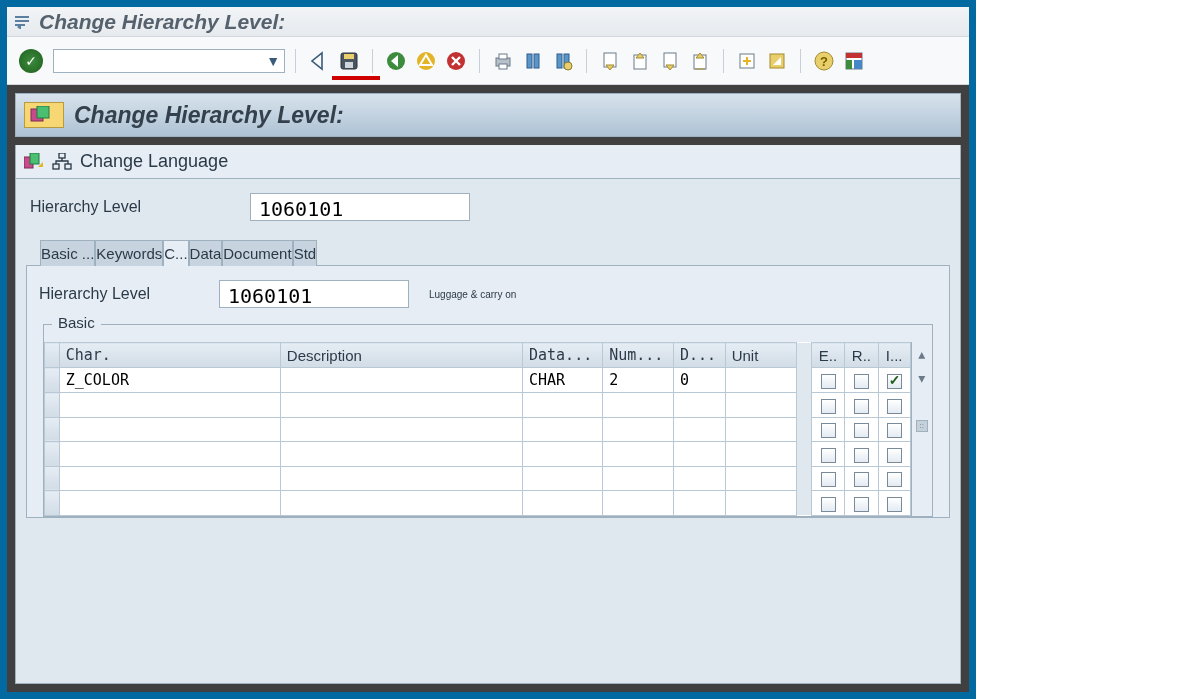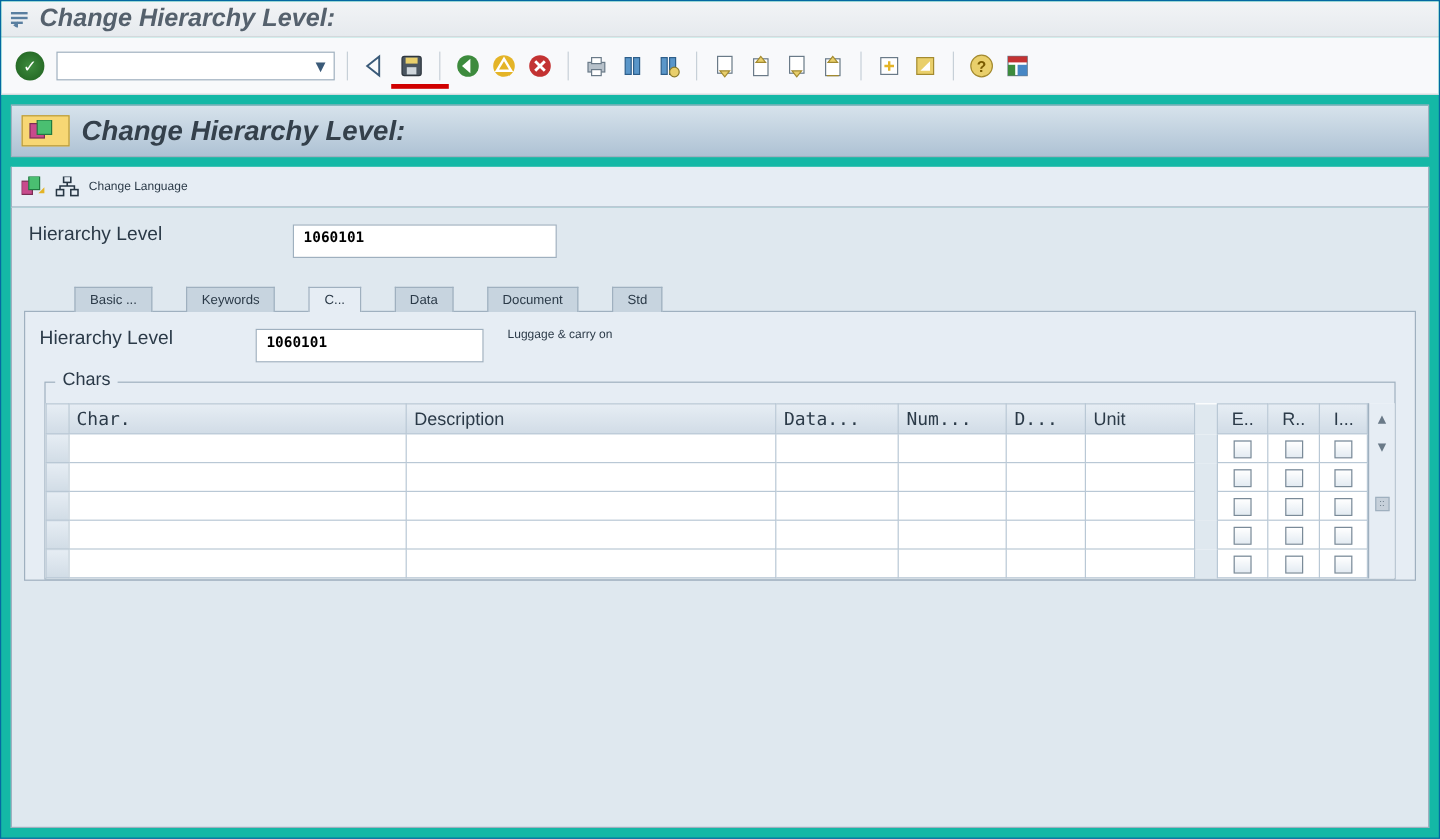--- a/index.html
+++ b/index.html
@@ -1,17 +1,17 @@
 <!DOCTYPE html>
 <html><head>
 <meta charset="utf-8">
 <style>
   * { box-sizing: border-box; font-family: Arial, sans-serif; }
   body { margin: 0; padding: 0; background: #fff; font-size: 14px; }
-  .window { width: 1200px; height: 699px; background: #14b8a6; border: 1px solid #0369a1; position: relative; overflow: hidden; }
+  .window { width: 976px; height: 699px; background: #404040; border: 7px solid #0369a1; position: relative; overflow: hidden; }
 
   
   .titlebar {
     background: linear-gradient(#f2f4f6,#e6eaee);
     height: 30px; display: flex; align-items: center; padding: 0 8px;
     border-bottom: 1px solid #d4d8dc;
   }
   .titlebar .tb-icon { margin-right: 8px; color: #5a7fa0; font-size: 15px; }
   .titlebar .tb-text { font-style: italic; font-weight: bold; color: #55616d; font-size: 21px; }
 
@@ -42,39 +42,39 @@
   }
   .hp-icon { width: 40px; height: 26px; background: #f7d774; border: 1px solid #b89b3e; margin-right: 10px; display: flex; align-items: center; justify-content: center; font-size: 12px; }
   .hp-title { font-style: italic; font-weight: bold; font-size: 23px; color: #34404b; }
 
   
   .subtoolbar {
     height: 34px; background: #e6edf4; border: 1px solid #9fb0bf; border-top: none;
     margin: 0 8px; display: flex; align-items: center; padding: 0 8px; gap: 8px;
   }
   .sub-icon { width: 20px; height: 18px; }
-  .sub-text { font-size: 10px; color: #2b3a48; }
+  .sub-text { font-size: 18px; color: #2b3a48; }
 
   
   .content {
     margin: 0 8px 8px 8px; border: 1px solid #9fb0bf; border-top: none;
     background: #dfe8ef; padding: 14px 0 0 0; height: calc(100% - 180px);
   }
-  .form-row { display: flex; padding: 0 14px; margin-bottom: 16px; }
+  .form-row { display: flex; align-items: center; padding: 0 14px; margin-bottom: 16px; }
   .form-label { width: 220px; font-size: 16px; color: #2b3a48; }
-  .form-input { background: #fff; border: 1px solid #9fb0bf; padding: 3px 8px; font-size: 12px; min-width: 220px; height: 28px; font-family: Consolas, monospace; font-weight: bold; }
+  .form-input { background: #fff; border: 1px solid #9fb0bf; padding: 3px 8px; font-size: 20px; min-width: 220px; height: 28px; font-family: Consolas, monospace; }
   .form-input.wide { min-width: 190px; }
   .form-text { font-size: 10px; color: #2b3a48; margin-left: 20px; }
 
   
   .tabstrip { display: flex; padding: 0 24px; align-items: flex-end; height: 28px; }
   .tab {
-    padding: 4px 12px; font-size: 11px; color: #2b3a48;
+    padding: 4px 0; font-size: 15px; color: #2b3a48;
     border: 1px solid #9fb0bf; border-bottom: none; margin-right: 0;
-    background: #d4dfe8; position: relative; top: 1px; margin-left: 28px;
+    background: #d4dfe8; position: relative; top: 1px;
   }
   .tab.active { background: #e6edf4; z-index: 2; }
   .tab.inactive { background: #c7d4df; }
 
   .tab-panel {
     margin: 0 10px; background: #e6edf4; border: 1px solid #9fb0bf;
     padding: 14px 0 0 0;
   }
 
   
@@ -287,21 +287,21 @@
 
     <div class="tab-panel">
 
       <div class="form-row" style="padding:0 12px;">
         <div class="form-label" style="width:180px">Hierarchy Level</div>
         <div class="form-input wide">1060101</div>
         <div class="form-text">Luggage &amp; carry on</div>
       </div>
 
       <div class="chars-box">
-        <div class="chars-title">Chars</div>
+        <div class="chars-title">Basic</div>
 
         <div class="table-wrap">
           <table>
             <thead>
               <tr>
                 <th class="rowselhdr"></th>
                 <th class="col-char">Char.</th>
                 <th class="col-desc">Description</th>
                 <th class="col-data">Data...</th>
                 <th class="col-num">Num...</th>
@@ -309,20 +309,33 @@
                 <th class="col-unit">Unit</th>
                 <th class="col-gap"></th>
                 <th class="col-chk">E..</th>
                 <th class="col-chk">R..</th>
                 <th class="col-chk">I...</th>
               </tr>
             </thead>
             <tbody id="chars-tbody">
                 <tr>
                   <td class="rowsel"></td>
+                  <td class="col-char">Z_COLOR</td>
+                  <td class="col-desc"></td>
+                  <td class="col-data">CHAR</td>
+                  <td class="col-num">2</td>
+                  <td class="col-d">0</td>
+                  <td class="col-unit"></td>
+                  <td class="col-gap"></td>
+                  <td class="col-chk"><span class="checkbox"></span></td>
+                  <td class="col-chk"><span class="checkbox"></span></td>
+                  <td class="col-chk"><span class="checkbox checked"></span></td>
+                </tr>
+                <tr>
+                  <td class="rowsel"></td>
                   <td class="col-char"></td>
                   <td class="col-desc"></td>
                   <td class="col-data"></td>
                   <td class="col-num"></td>
                   <td class="col-d"></td>
                   <td class="col-unit"></td>
                   <td class="col-gap"></td>
                   <td class="col-chk"><span class="checkbox"></span></td>
                   <td class="col-chk"><span class="checkbox"></span></td>
                   <td class="col-chk"><span class="checkbox"></span></td>

